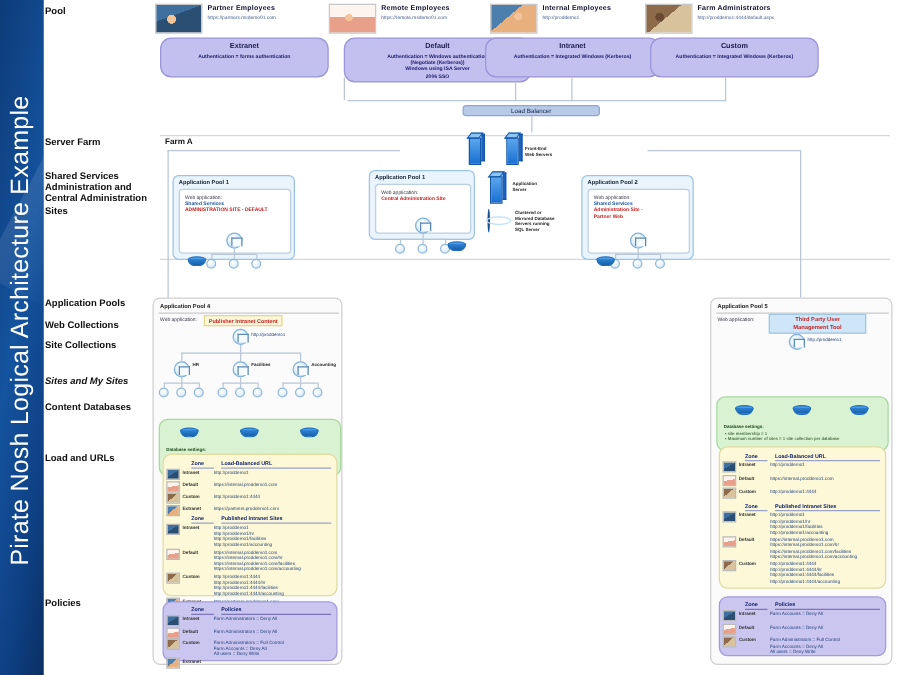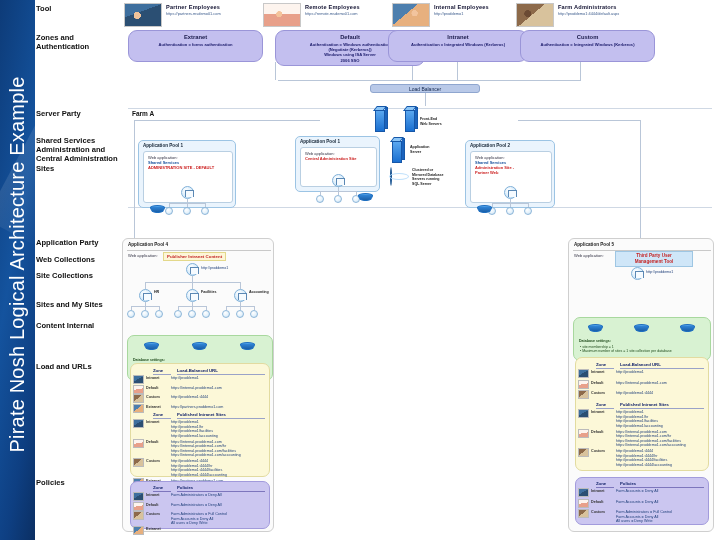--- a/index.html
+++ b/index.html
@@ -138,33 +138,31 @@
 </head>
 <body>
 
 <div id="page">
 
   <div class="sidebar">
     <div class="sidebar-title">Pirate Nosh Logical Architecture Example</div>
   </div>
 
   <div class="labels" id="labelcol">
-      <div class="lbl" style="top: 4px; white-space: pre;">Tool</div>
-      <div class="lbl" style="top: 33px; white-space: pre;">Zones and
-Authentication</div>
-      <div class="lbl" style="top: 109px; white-space: pre;">Server Party</div>
+      <div class="lbl" style="top: 4px; white-space: pre;">Pool</div>
+      <div class="lbl" style="top: 109px; white-space: pre;">Server Farm</div>
       <div class="lbl" style="top: 136px; white-space: pre;">Shared Services
 Administration and
 Central Administration
 Sites</div>
-      <div class="lbl" style="top: 238px; white-space: pre;">Application Party</div>
+      <div class="lbl" style="top: 238px; white-space: pre;">Application Pools</div>
       <div class="lbl" style="top: 255px; white-space: pre;">Web Collections</div>
       <div class="lbl" style="top: 271px; white-space: pre;">Site Collections</div>
-      <div class="lbl" style="top: 300px; white-space: pre;">Sites and My Sites</div>
-      <div class="lbl" style="top: 321px; white-space: pre;">Content Internal</div>
+      <div class="lbl" style="top: 300px; white-space: pre; font-style: italic;">Sites and My Sites</div>
+      <div class="lbl" style="top: 321px; white-space: pre;">Content Databases</div>
       <div class="lbl" style="top: 362px; white-space: pre;">Load and URLs</div>
       <div class="lbl" style="top: 478px; white-space: pre;">Policies</div>
     </div>
 
   <div class="canvas">
 
     <div id="personas">
         <div class="persona" style="left: 4px; top: 2px;">
           <div class="pic p1"></div>
           <div class="nm">Partner Employees</div>

